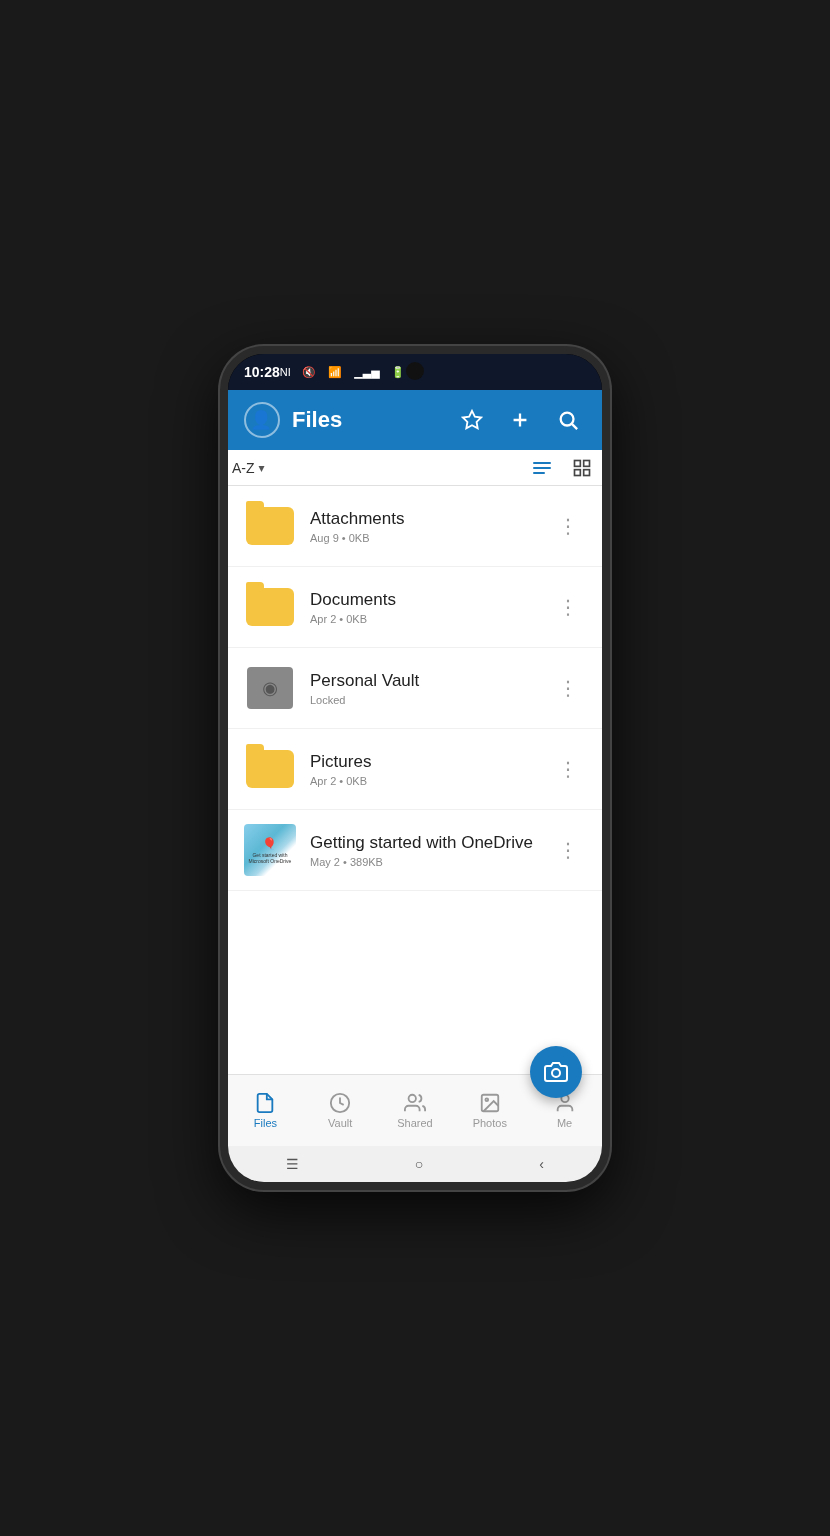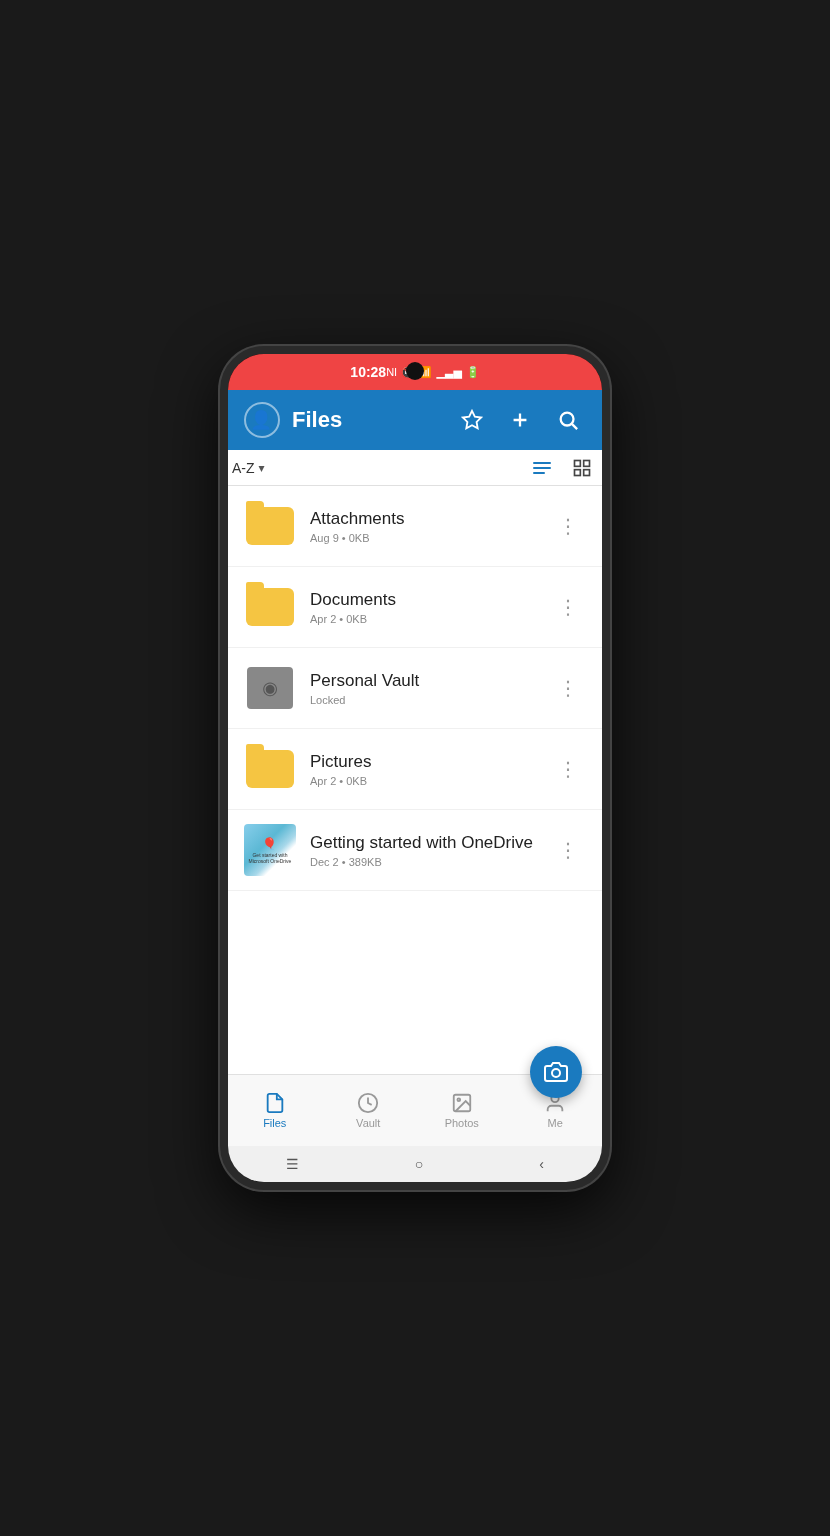--- a/index.html
+++ b/index.html
@@ -21,39 +21,39 @@
       border: 8px solid #2a2a2a;
       box-shadow: 0 0 0 2px #444, 0 20px 60px rgba(0,0,0,0.8);
       overflow: hidden;
       position: relative;
       display: flex;
       flex-direction: column;
     }
 
     
     .status-bar {
-      background: #ef4444;
+      background: #0f172a;
       height: 36px;
       display: flex;
       align-items: center;
       padding: 8px 16px;
-      justify-content: center;
+      justify-content: flex-start;
       flex-shrink: 0;
     }
 
     .status-time {
       color: #fff;
       font-size: 14px;
       font-weight: 600;
     }
 
     .status-icons {
       display: flex;
       align-items: center;
-      gap: 4px;
+      gap: 12px;
     }
 
     .status-icon-text {
       color: #fff;
       font-size: 11px;
     }
 
     .camera-notch {
       width: 18px;
       height: 18px;
@@ -453,21 +453,21 @@
 
     <div class="file-item">
       <div class="file-icon-wrap">
         <div class="onedrive-thumb">
           <span class="onedrive-thumb-balloon">🎈</span>
           <span style="font-size:5px; color:#333; text-align:center; line-height:1.2;">Get started with<br>Microsoft OneDrive</span>
         </div>
       </div>
       <div class="file-info">
         <div class="file-name">Getting started with OneDrive</div>
-        <div class="file-meta">Dec 2 • 389KB</div>
+        <div class="file-meta">May 2 • 389KB</div>
       </div>
       <div class="file-more-btn">⋮</div>
     </div>
 
   </div>
 
   <div class="fab">
     <svg width="24" height="24" viewBox="0 0 24 24" fill="none" stroke="white" stroke-width="2">
       <path d="M23 19a2 2 0 0 1-2 2H3a2 2 0 0 1-2-2V8a2 2 0 0 1 2-2h4l2-3h6l2 3h4a2 2 0 0 1 2 2z"></path>
       <circle cx="12" cy="13" r="4"></circle>
@@ -485,20 +485,29 @@
     </div>
 
     <div class="nav-tab">
       <svg width="22" height="22" viewBox="0 0 24 24" fill="none" stroke="#999" stroke-width="2">
         <circle cx="12" cy="12" r="10"></circle>
         <polyline points="12 6 12 12 16 14"></polyline>
       </svg>
       <span class="nav-tab-label">Vault</span>
     </div>
 
+    <div class="nav-tab">
+      <svg width="22" height="22" viewBox="0 0 24 24" fill="none" stroke="#999" stroke-width="2">
+        <path d="M17 21v-2a4 4 0 0 0-4-4H5a4 4 0 0 0-4 4v2"></path>
+        <circle cx="9" cy="7" r="4"></circle>
+        <path d="M23 21v-2a4 4 0 0 0-3-3.87"></path>
+        <path d="M16 3.13a4 4 0 0 1 0 7.75"></path>
+      </svg>
+      <span class="nav-tab-label">Shared</span>
+    </div>
 
     <div class="nav-tab">
       <svg width="22" height="22" viewBox="0 0 24 24" fill="none" stroke="#999" stroke-width="2">
         <rect x="3" y="3" width="18" height="18" rx="2" ry="2"></rect>
         <circle cx="8.5" cy="8.5" r="1.5"></circle>
         <polyline points="21 15 16 10 5 21"></polyline>
       </svg>
       <span class="nav-tab-label">Photos</span>
     </div>
 

